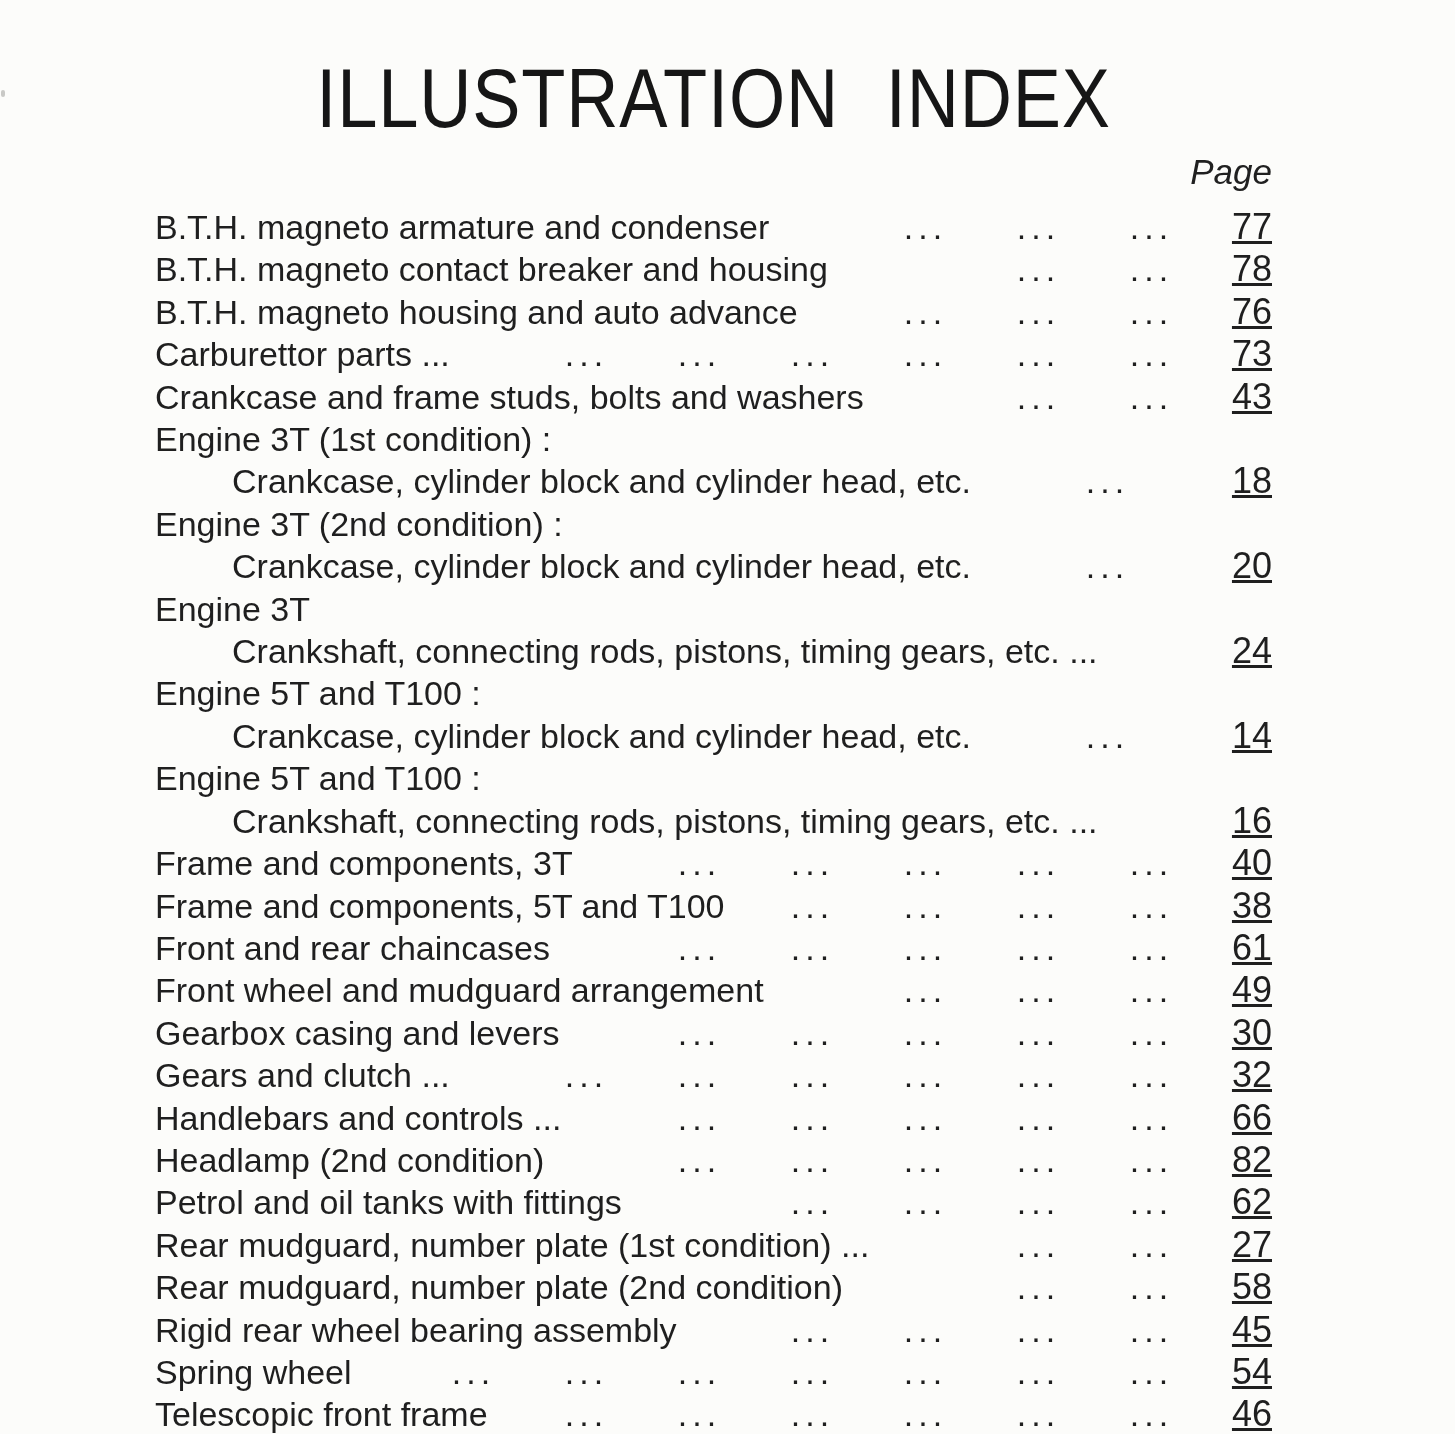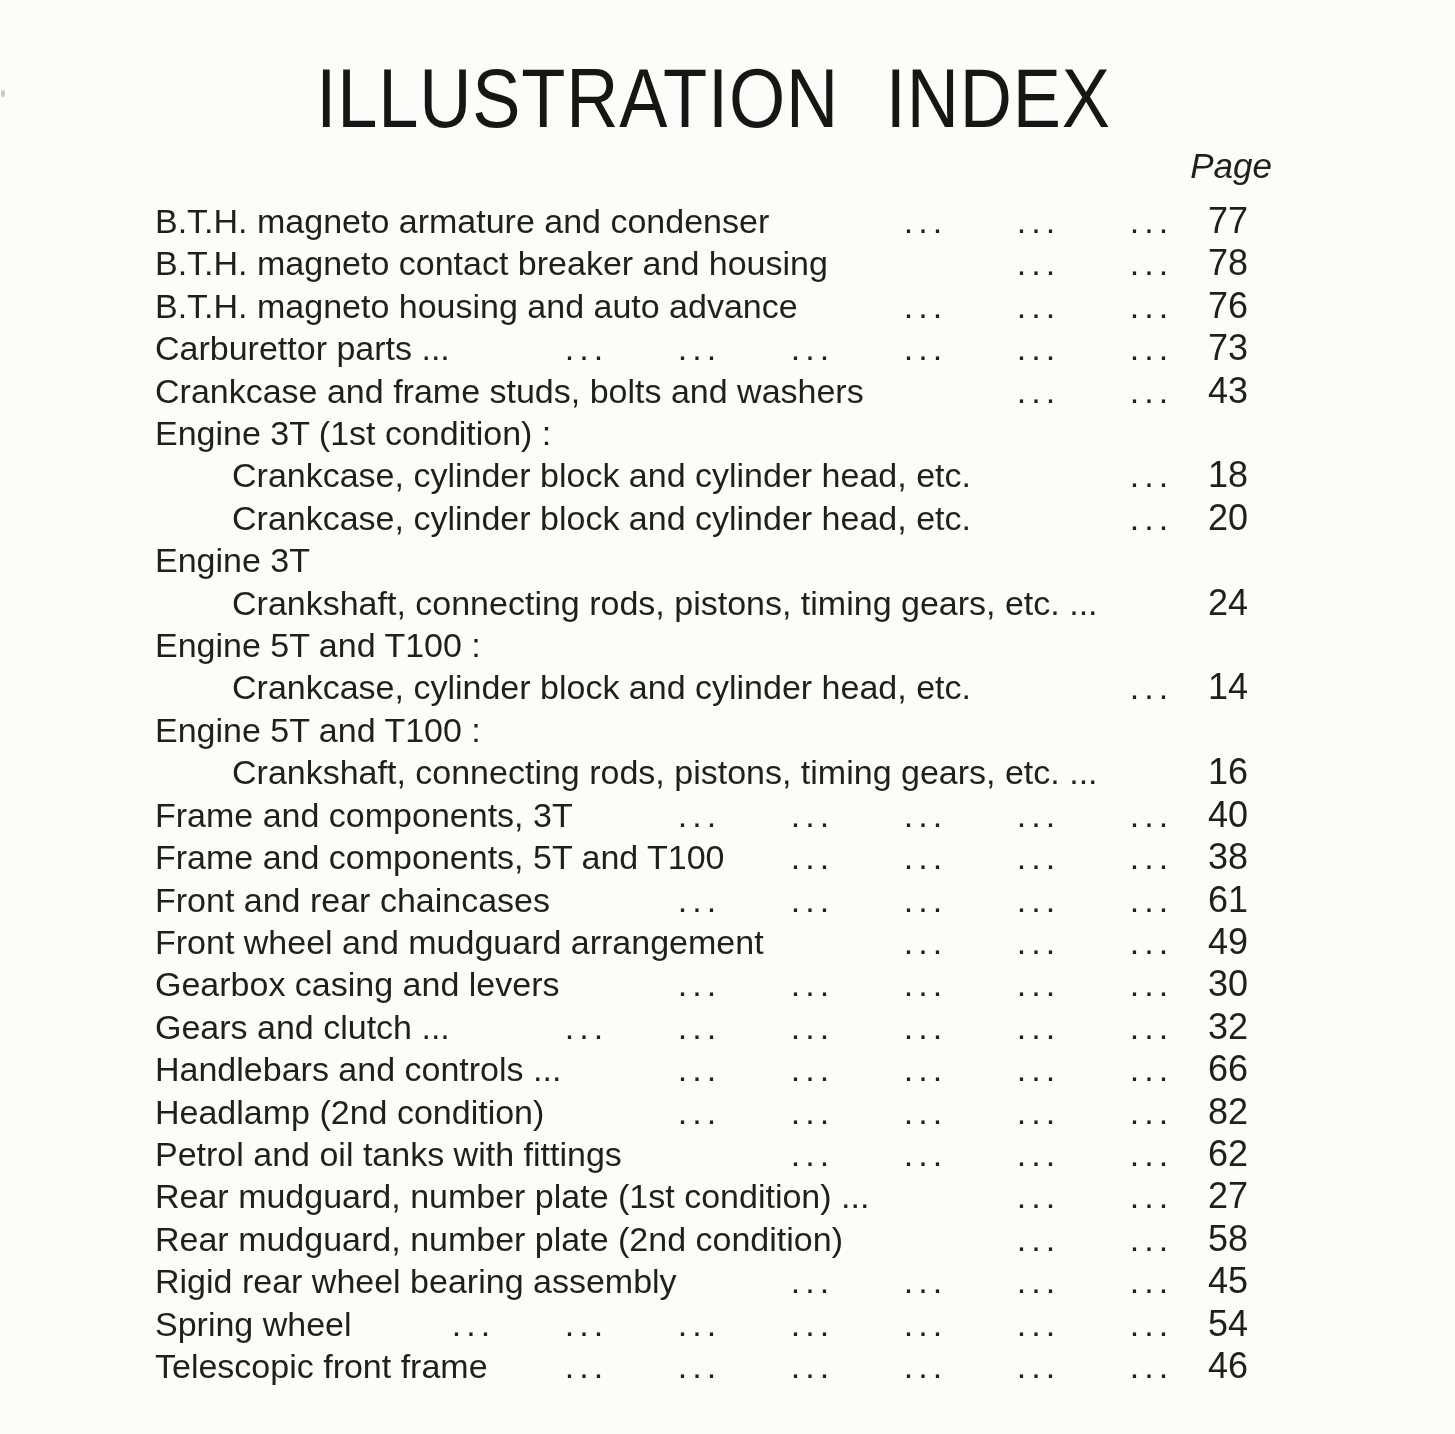--- a/index.html
+++ b/index.html
@@ -26,40 +26,41 @@
     font-size: 84px;
     line-height: 88px;
     font-weight: 400;
     letter-spacing: 1px;
     word-spacing: 30px;
     color: #161616;
     transform: translateX(-14px) scaleX(0.86);
     white-space: nowrap;
   }
   .page-header {
-    margin-top: 6px;
+    margin-top: 12px;
     padding-right: 183px;
     text-align: right;
     font-style: italic;
     font-size: 35px;
     line-height: 36px;
     color: #202020;
   }
   .index-list {
     margin-top: 16px;
   }
   .row {
     display: flex;
     align-items: baseline;
     line-height: 42.4px;
     padding-left: 155px;
     white-space: nowrap;
   }
   .row.indent {
     padding-left: 232px;
+    gap: 44px;
   }
   .label {
     flex: 0 0 auto;
     font-size: 34px;
   }
   .leader {
     flex: 1 1 0;
     min-width: 0;
     display: flex;
     justify-content: flex-end;
@@ -67,22 +68,23 @@
   }
   .dots {
     flex: 0 0 113px;
     text-align: center;
     font-size: 34px;
     letter-spacing: 5px;
   }
   .pagenum {
     flex: 0 0 64px;
     margin-right: 183px;
-    text-align: left;
+    text-align: right;
     font-size: 36px;
+    text-decoration: underline;
   }
   
   .speck {
     position: absolute;
     left: 1px;
     top: 36px;
     width: 4px;
     height: 7px;
     background: #c9c9c6;
     border-radius: 2px;
@@ -147,20 +149,25 @@
         <span class="leader"></span>
         <span class="pagenum"></span>
       </div>
       <div class="row indent">
         <span class="label">Crankcase, cylinder block and cylinder head, etc.</span>
         <span class="leader">
           <span class="dots">...</span>
         </span>
         <span class="pagenum">18</span>
       </div>
+      <div class="row">
+        <span class="label">Engine 3T (2nd condition) :</span>
+        <span class="leader"></span>
+        <span class="pagenum"></span>
+      </div>
       <div class="row indent">
         <span class="label">Crankcase, cylinder block and cylinder head, etc.</span>
         <span class="leader">
           <span class="dots">...</span>
         </span>
         <span class="pagenum">20</span>
       </div>
       <div class="row">
         <span class="label">Engine 3T</span>
         <span class="leader"></span>

